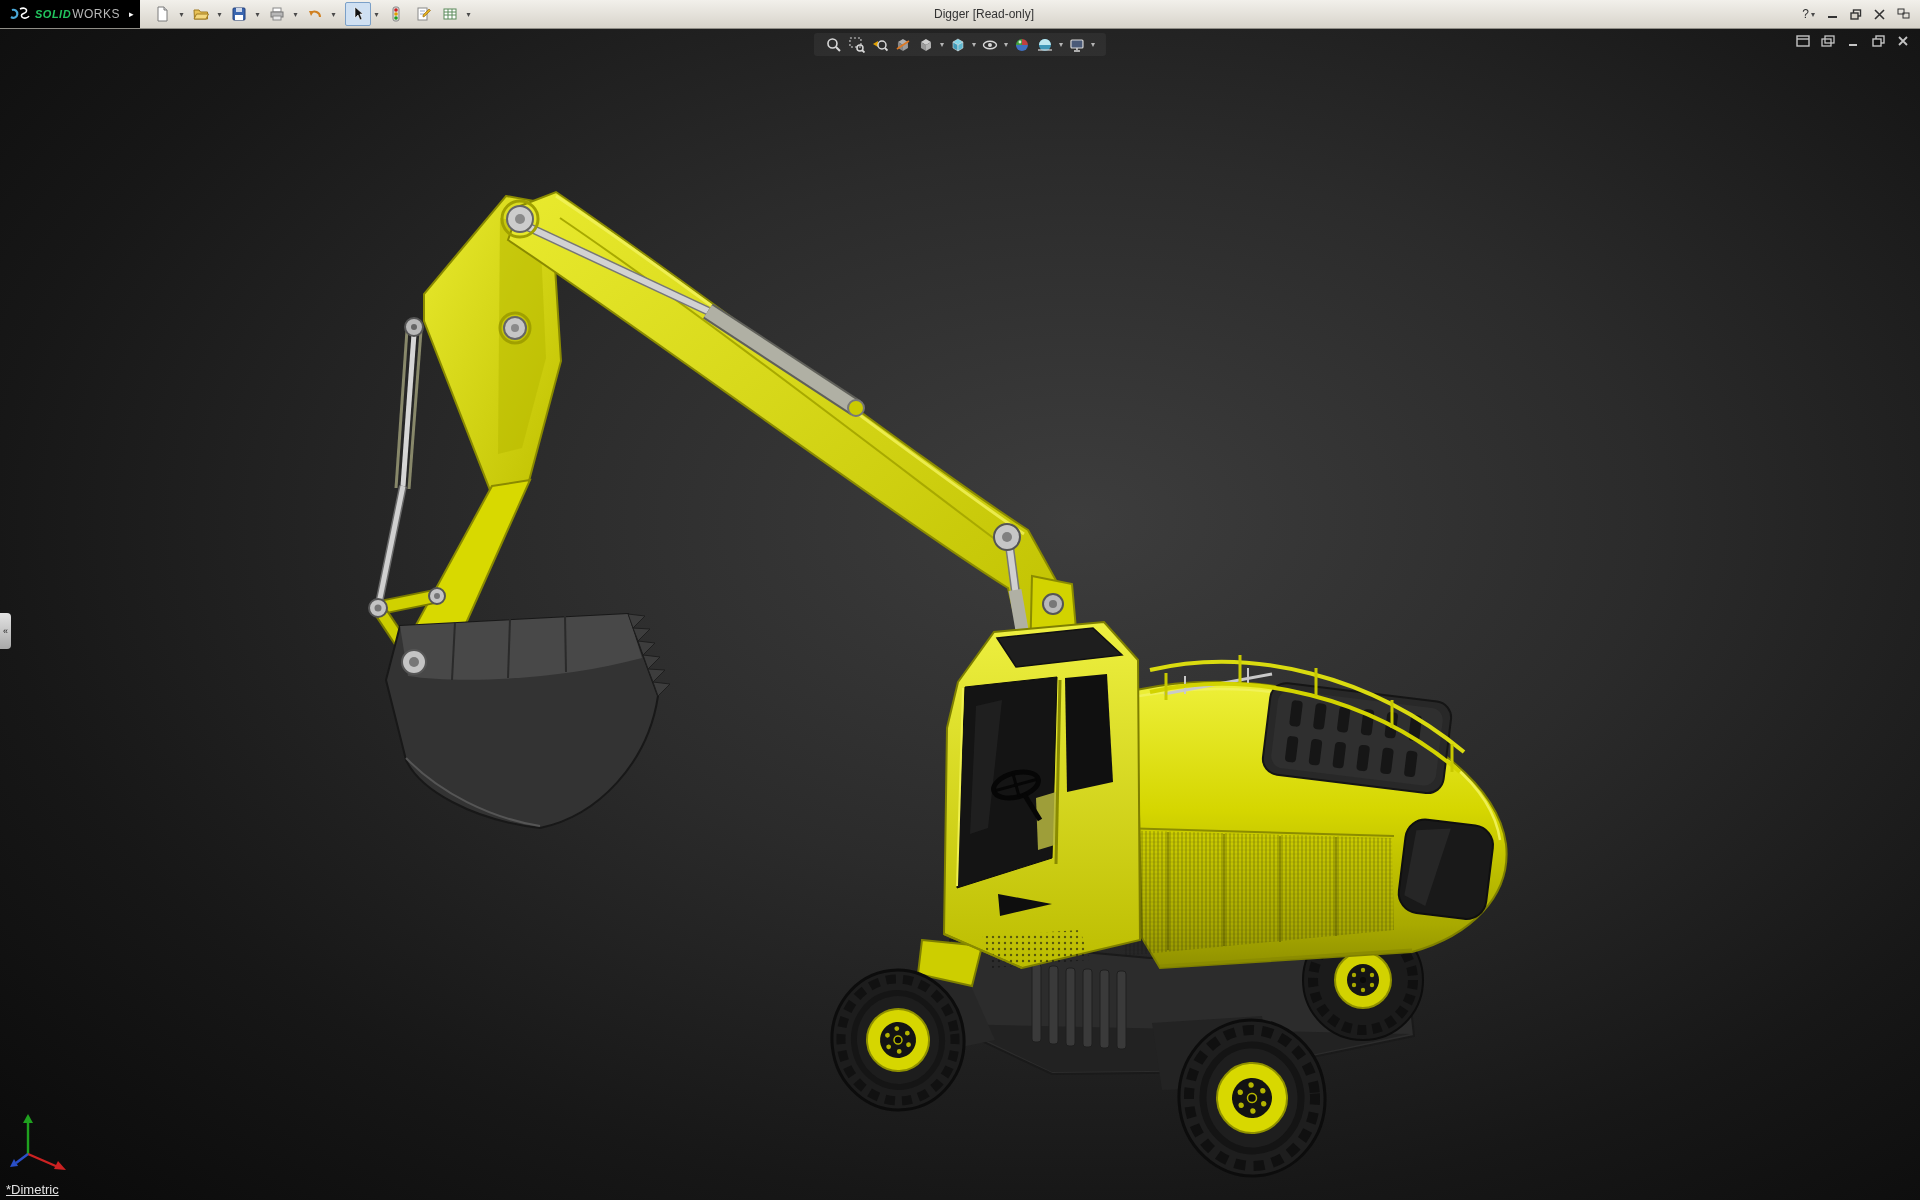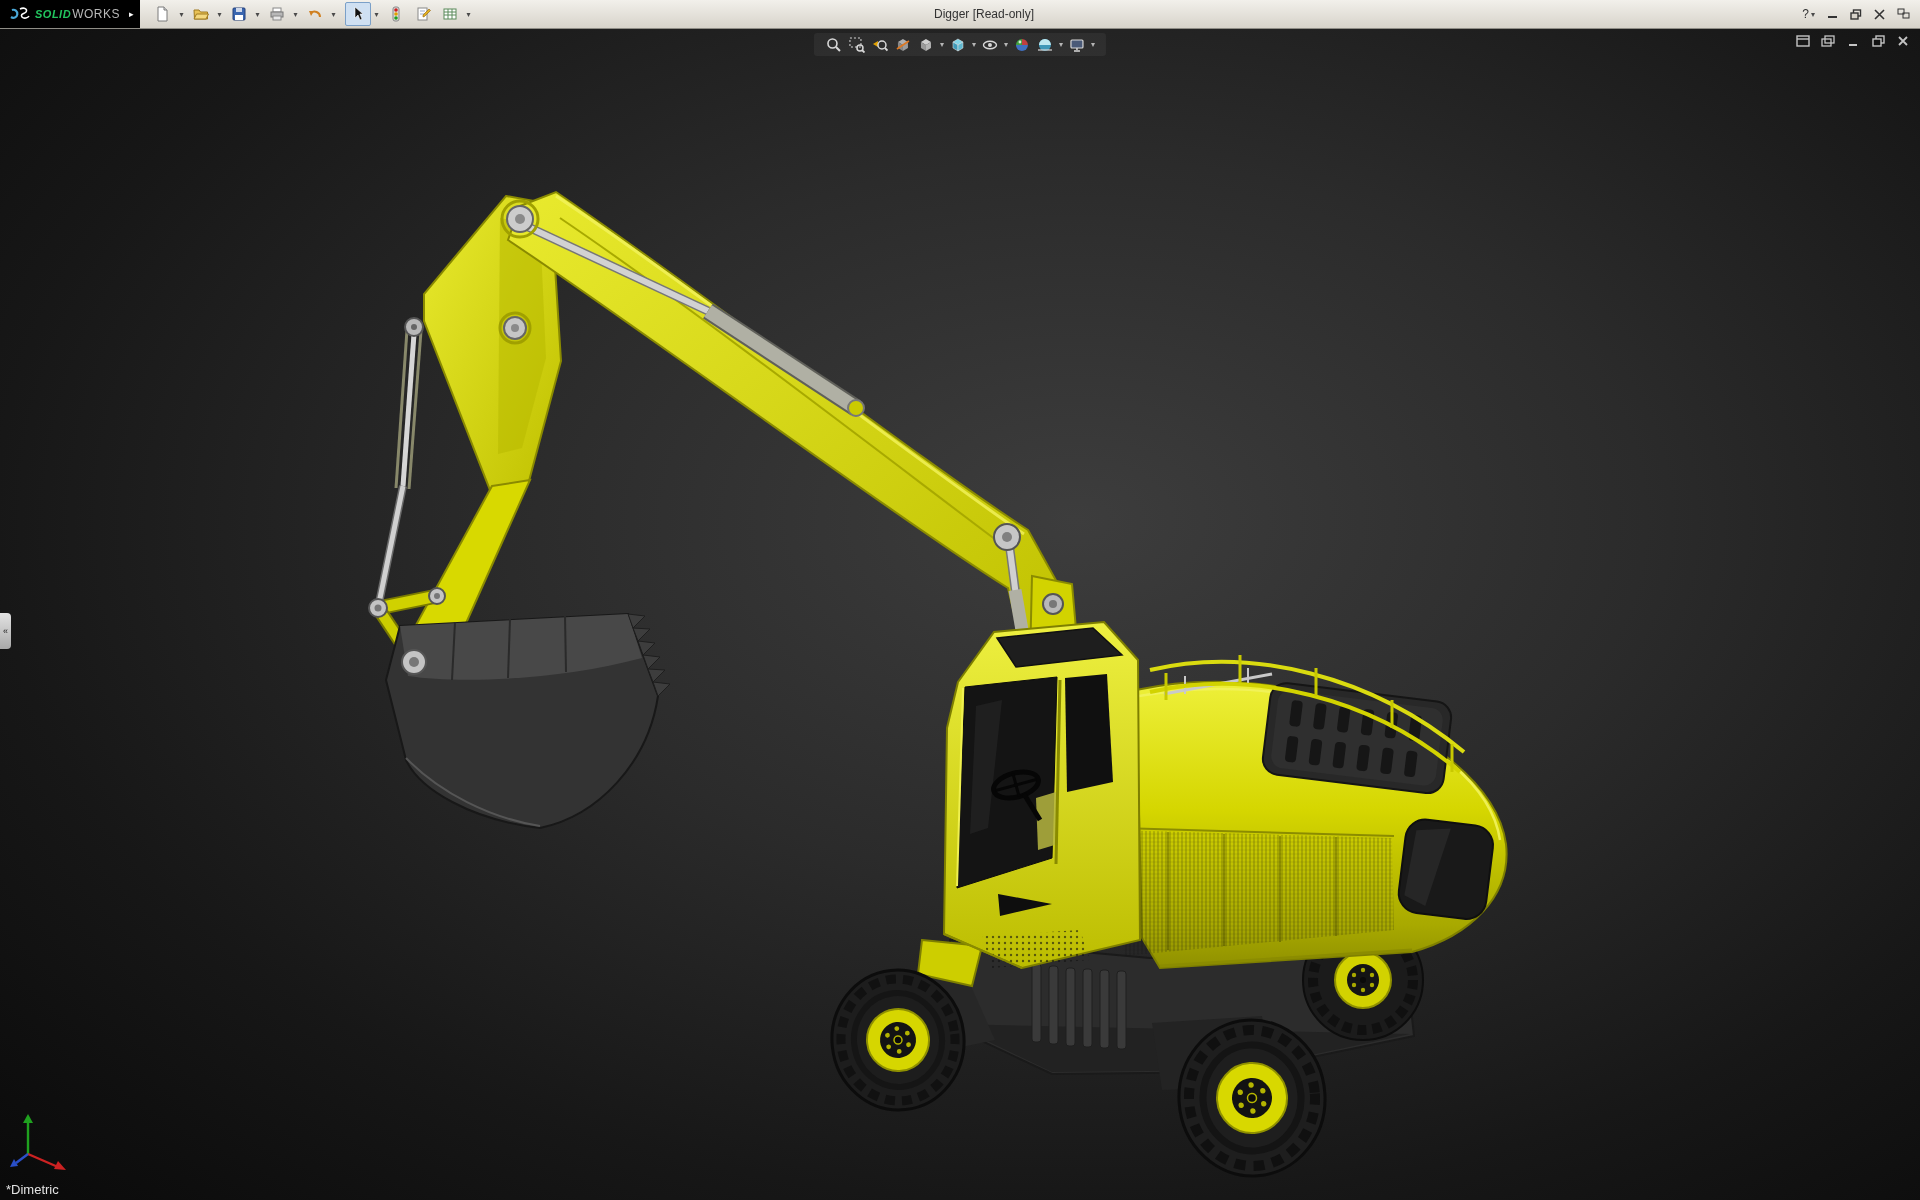--- a/index.html
+++ b/index.html
@@ -44,21 +44,21 @@
   
   .doc-controls{position:absolute;top:5px;right:8px;display:flex;gap:7px;align-items:center;}
   .doc-btn{width:18px;height:16px;display:flex;align-items:center;justify-content:center;}
 
   
   .flyout-tab{position:absolute;left:0;top:585px;width:11px;height:36px;
     background:linear-gradient(#e3e3e3,#a9a9a9);border-radius:0 4px 4px 0;
     color:#1a1a1a;font-size:9px;display:flex;align-items:center;justify-content:center;
     cursor:pointer;}
 
-  .view-label{position:absolute;left:6px;bottom:3px;color:#e2e2e2;font-size:13px;}
+  .view-label{position:absolute;left:6px;bottom:3px;color:#e2e2e2;font-size:13px;text-decoration:underline;}
   .triad{position:absolute;left:8px;bottom:24px;}
 </style>
 </head>
 <body>
 
 <div class="titlebar">
   <div class="logo">
     <svg width="22" height="16" viewBox="0 0 22 16">
       <path d="M4,4 a4,4 0 1 1 -1,7" fill="none" stroke="#4aa8d8" stroke-width="2.2"></path>
       <path d="M12,3 c4,-2 8,0 6,3 c-2,2 -6,2 -4,5 c2,2 6,1 7,-1" fill="none" stroke="#ffffff" stroke-width="1.6"></path>

